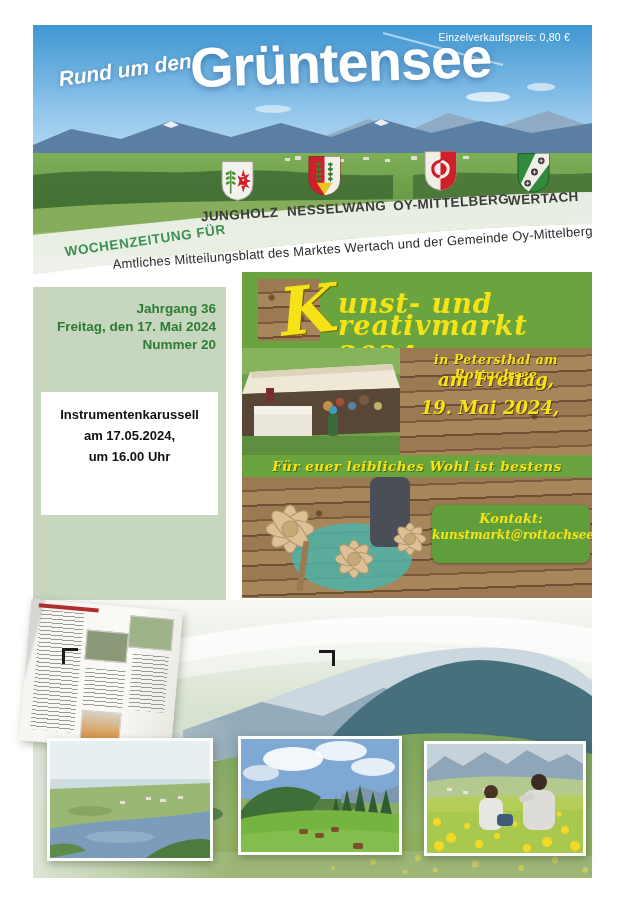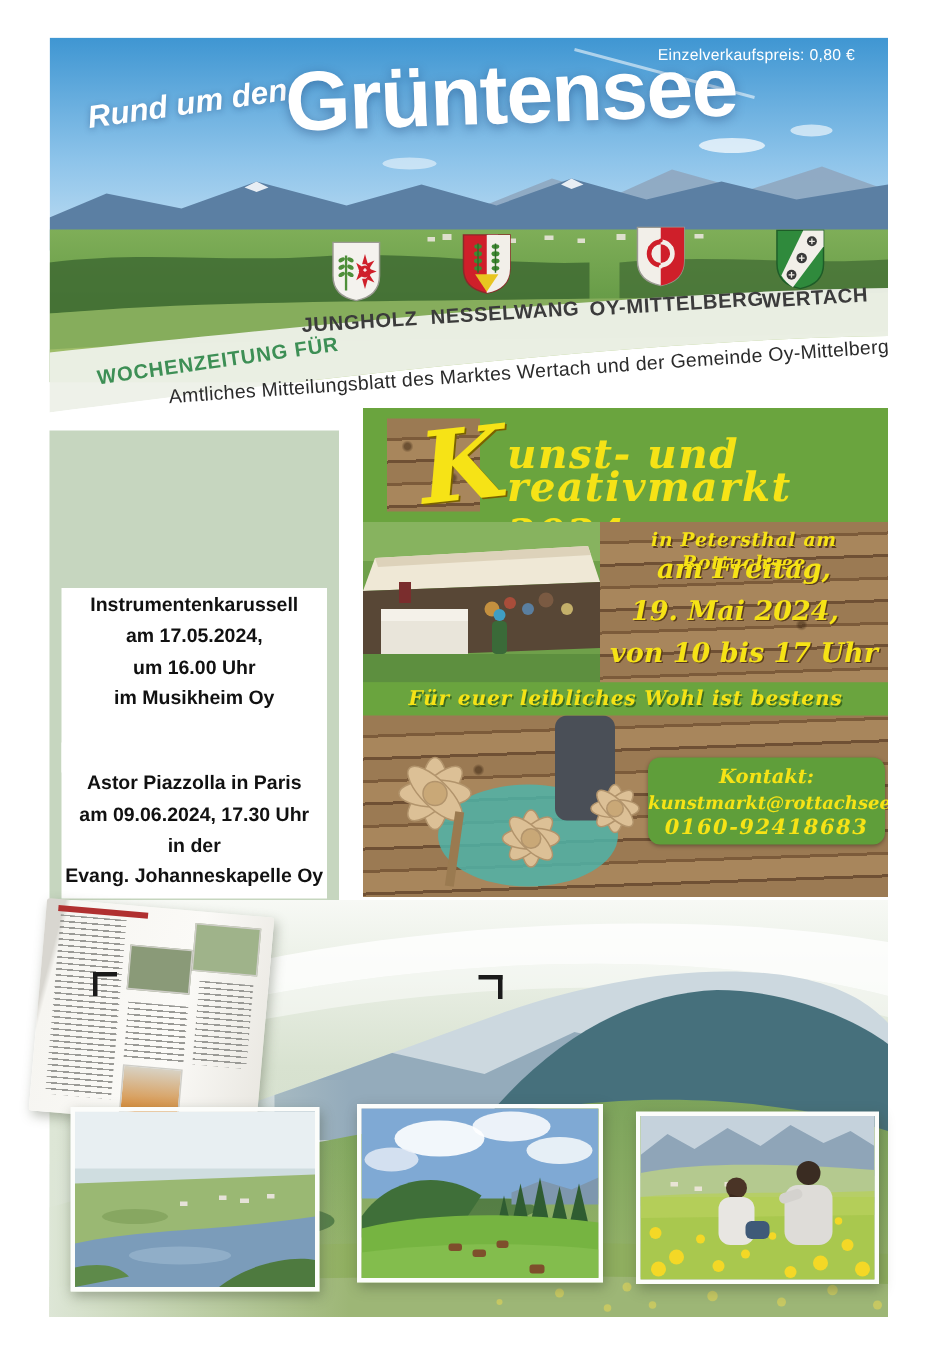--- a/index.html
+++ b/index.html
@@ -29,21 +29,21 @@
   .subtitle{left:112px;top:240px;font-size:13px;color:#2b2b2b;transform:rotate(-4deg);
      letter-spacing:.2px;}
 
   
   .sidebar{left:33px;top:287px;width:193px;height:313px;background:#c6d6bf;}
   .issue-info{position:absolute;right:10px;top:13px;text-align:right;color:#2e7c34;
      font-weight:bold;font-size:13.5px;line-height:1.35;}
   .this-week-heading{position:absolute;left:12px;top:70px;color:#fff;font-size:19px;
      font-weight:bold;letter-spacing:.3px;}
   .event-card{position:absolute;left:8px;width:177px;background:#fff;text-align:center;}
-  .event-1{top:105px;height:123px;padding-top:1px;box-sizing:border-box;}
+  .event-1{top:105px;height:123px;padding-top:13px;box-sizing:border-box;}
   .event-2{top:208px;height:104px;padding-top:17px;box-sizing:border-box;}
   .event-card p{margin:0;font-size:13px;font-weight:bold;color:#111;line-height:1.6;}
 
   
   .ad{left:242px;top:272px;width:350px;height:326px;background:#6aa43e;overflow:hidden;}
   .wood{background:
      radial-gradient(circle at 22% 30%, rgba(60,38,18,.55) 0 2px, transparent 4px),
      radial-gradient(circle at 70% 64%, rgba(60,38,18,.5) 0 2px, transparent 4px),
      repeating-linear-gradient(178deg,#9b7a53 0 13px,#7c5b3a 13px 15px,#a8865c 15px 28px,#6f5034 28px 30px);}
   .ad-script{font-family:"DejaVu Serif",serif;font-style:italic;font-weight:bold;color:#f6e316;}
@@ -228,34 +228,32 @@
   </svg>
 
   <div class="abs weekly-label">WOCHENZEITUNG FÜR</div>
   <span class="town town-0">JUNGHOLZ</span>
   <span class="town town-1">NESSELWANG</span>
   <span class="town town-2">OY-MITTELBERG</span>
   <span class="town town-3">WERTACH</span>
   <div class="abs subtitle">Amtliches Mitteilungsblatt des Marktes Wertach und der Gemeinde Oy-Mittelberg</div>
 
   <aside class="abs sidebar">
+    <div class="issue-info">
+      <div>Jahrgang 36</div>
+      <div>Freitag, den 17. Mai 2024</div>
+      <div>Nummer 20</div>
+    </div>
 
     <div class="event-card event-1">
       <p>Instrumentenkarussell</p>
       <p>am 17.05.2024,</p>
       <p>um 16.00 Uhr</p>
-      <p>im Musikheim Oy</p>
-    </div>
-
-    <div class="event-card event-2">
-      <p>Astor Piazzolla in Paris</p>
-      <p>am 09.06.2024, 17.30 Uhr</p>
-      <p>in der</p>
-      <p>Evang. Johanneskapelle Oy</p>
-    </div>
+    </div>
+
   </aside>
 
   <section class="abs ad">
     <div class="abs wood k-tile">
       <div class="abs ad-script k-letter">K</div>
     </div>
     <div class="abs ad-script ad-t1">unst- und</div>
     <div class="abs ad-script ad-t2">reativmarkt 2024</div>
 
     <div class="abs ad-mid-photo">
@@ -275,21 +273,20 @@
         <rect x="86" y="66" width="10" height="22" rx="3" fill="#3a6a38"></rect>
         <circle cx="91" cy="62" r="4" fill="#3f9ec4"></circle>
         <rect x="24" y="40" width="8" height="14" fill="#7a2d2d"></rect>
         <rect x="0" y="88" width="158" height="19" fill="#5d8f3f"></rect>
       </svg>
     </div>
     <div class="abs wood ad-mid-wood"></div>
     <div class="abs ad-script ad-loc">in Petersthal am Rottachsee</div>
     <div class="abs ad-script ad-day">am Freitag,</div>
     <div class="abs ad-script ad-date">19. Mai 2024,</div>
-    <div class="abs ad-script ad-time">von 10 bis 17 Uhr</div>
 
     <div class="abs ad-script ad-catering">Für euer leibliches Wohl ist bestens gesorgt</div>
 
     <div class="abs wood ad-bottom"></div>
     <div class="abs carve-overlay">
       <svg width="210" height="121" viewBox="0 0 210 121">
         <ellipse cx="110" cy="80" rx="60" ry="34" fill="#4fb3a8" opacity=".85"></ellipse>
         <rect x="128" y="0" width="40" height="70" rx="8" fill="#4a4f57"></rect>
         <g stroke="#b2946c" stroke-width="1" fill="#dcc096">
           <g transform="translate(48,52)">
@@ -313,21 +310,20 @@
               <ellipse rx="6" ry="16" transform="rotate(135)"></ellipse>
             <circle r="5.5" fill="#c9a877"></circle>
           </g>
         </g>
         <rect x="58" y="64" width="6" height="50" fill="#9a7a50" transform="rotate(8 61 89)"></rect>
       </svg>
     </div>
     <div class="abs contact-box ad-script">
       <div class="contact-label">Kontakt:</div>
       <div class="contact-email">kunstmarkt@rottachsee.info</div>
-      <div class="contact-phone">0160-92418683</div>
     </div>
   </section>
 
   <section class="abs collage">
     <svg class="abs collage-bg" viewBox="0 0 559 278">
       <defs>
         <linearGradient id="sageG" x1="0" y1="0" x2="0" y2="1">
           <stop offset="0" stop-color="#f7f9f5"></stop>
             <stop offset=".4" stop-color="#d8e2d0"></stop>
             <stop offset="1" stop-color="#c7d6bf"></stop>

